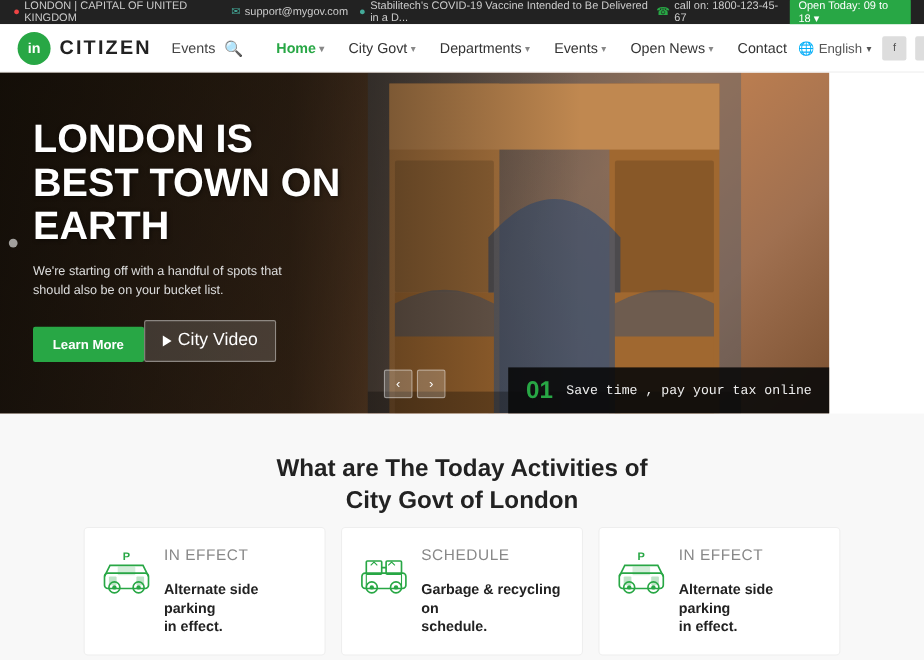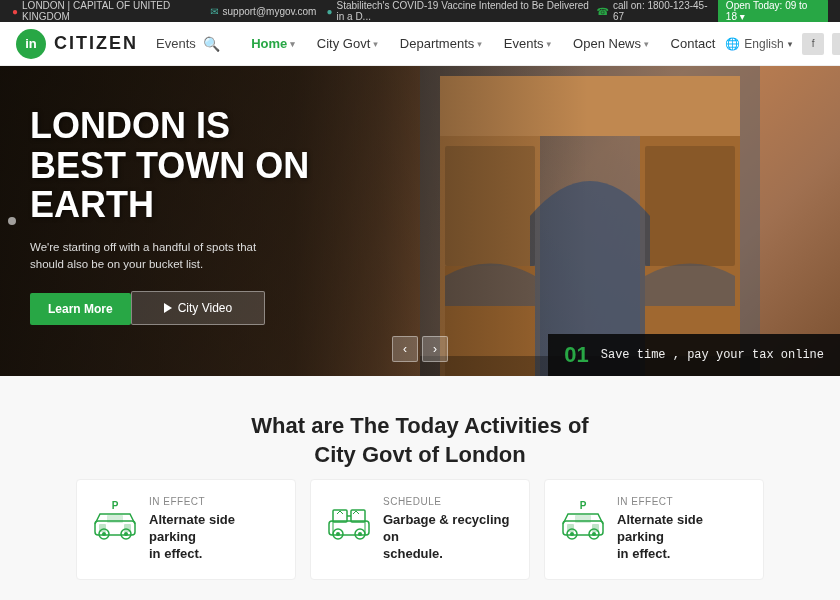--- a/index.html
+++ b/index.html
@@ -55,21 +55,21 @@
     .nav-link.active { color: #28a745; font-weight: 600; }
     .nav-chevron { font-size: 9px; color: #888; }
     .nav-right { display: flex; align-items: center; gap: 10px; margin-left: auto; }
     .lang-btn { display: flex; align-items: center; gap: 4px; font-size: 12px; color: #555; cursor: pointer; }
     .social-icons { display: flex; gap: 8px; }
     .social-icon { width: 22px; height: 22px; background: #ddd; border-radius: 2px; display: flex; align-items: center; justify-content: center; font-size: 10px; color: #555; cursor: pointer; }
 
     
     .hero {
       position: relative;
-      width: 840px;
+      width: 754px;
       height: 310px;
       overflow: hidden;
     }
     .hero-bg {
       position: absolute; inset: 0;
       background: linear-gradient(to right, rgba(30,20,10,0.7) 35%, rgba(60,40,20,0.3) 60%, transparent 80%),
         linear-gradient(135deg, #5c4020 0%, #8b6040 30%, #c08050 60%, #a07050 80%, #7a5030 100%);
       width: 100%; height: 100%;
     }
     
@@ -105,21 +105,21 @@
       max-width: 240px;
     }
     .hero-buttons { display: flex; gap: 0; align-items: flex-end; }
     .btn-green {
       background: #28a745; color: #fff; border: none;
       padding: 9px 18px; font-size: 12px; font-weight: 600;
       cursor: pointer; border-radius: 2px;
     }
     .btn-video {
       background: rgba(255,255,255,0.15); color: #fff; border: 1px solid rgba(255,255,255,0.4);
-      padding: 9px 32px; font-size: 12px; cursor: pointer; border-radius: 2px;
+      padding: 9px 16px; font-size: 16px; cursor: pointer; border-radius: 2px;
       display: flex; align-items: center; gap: 6px;
     }
     .play-icon {
       width: 0; height: 0;
       border-top: 5px solid transparent;
       border-bottom: 5px solid transparent;
       border-left: 8px solid #fff;
       display: inline-block;
     }
 
@@ -210,25 +210,25 @@
       border-radius: 4px;
       padding: 16px;
       width: 220px;
       text-align: left;
       display: flex;
       align-items: flex-start;
       gap: 12px;
       position: relative;
     }
     .card-tag {
-      font-size: 10px;
+      font-size: 14px;
       color: #888;
       text-transform: uppercase;
       letter-spacing: 0.5px;
-      margin-bottom: 5px;
+      margin-bottom: 16px;
     }
     .card-title {
       font-size: 13px;
       font-weight: 700;
       color: #222;
       line-height: 1.3;
     }
     .card-icon-wrap {
       flex-shrink: 0;
       width: 44px; height: 44px;

